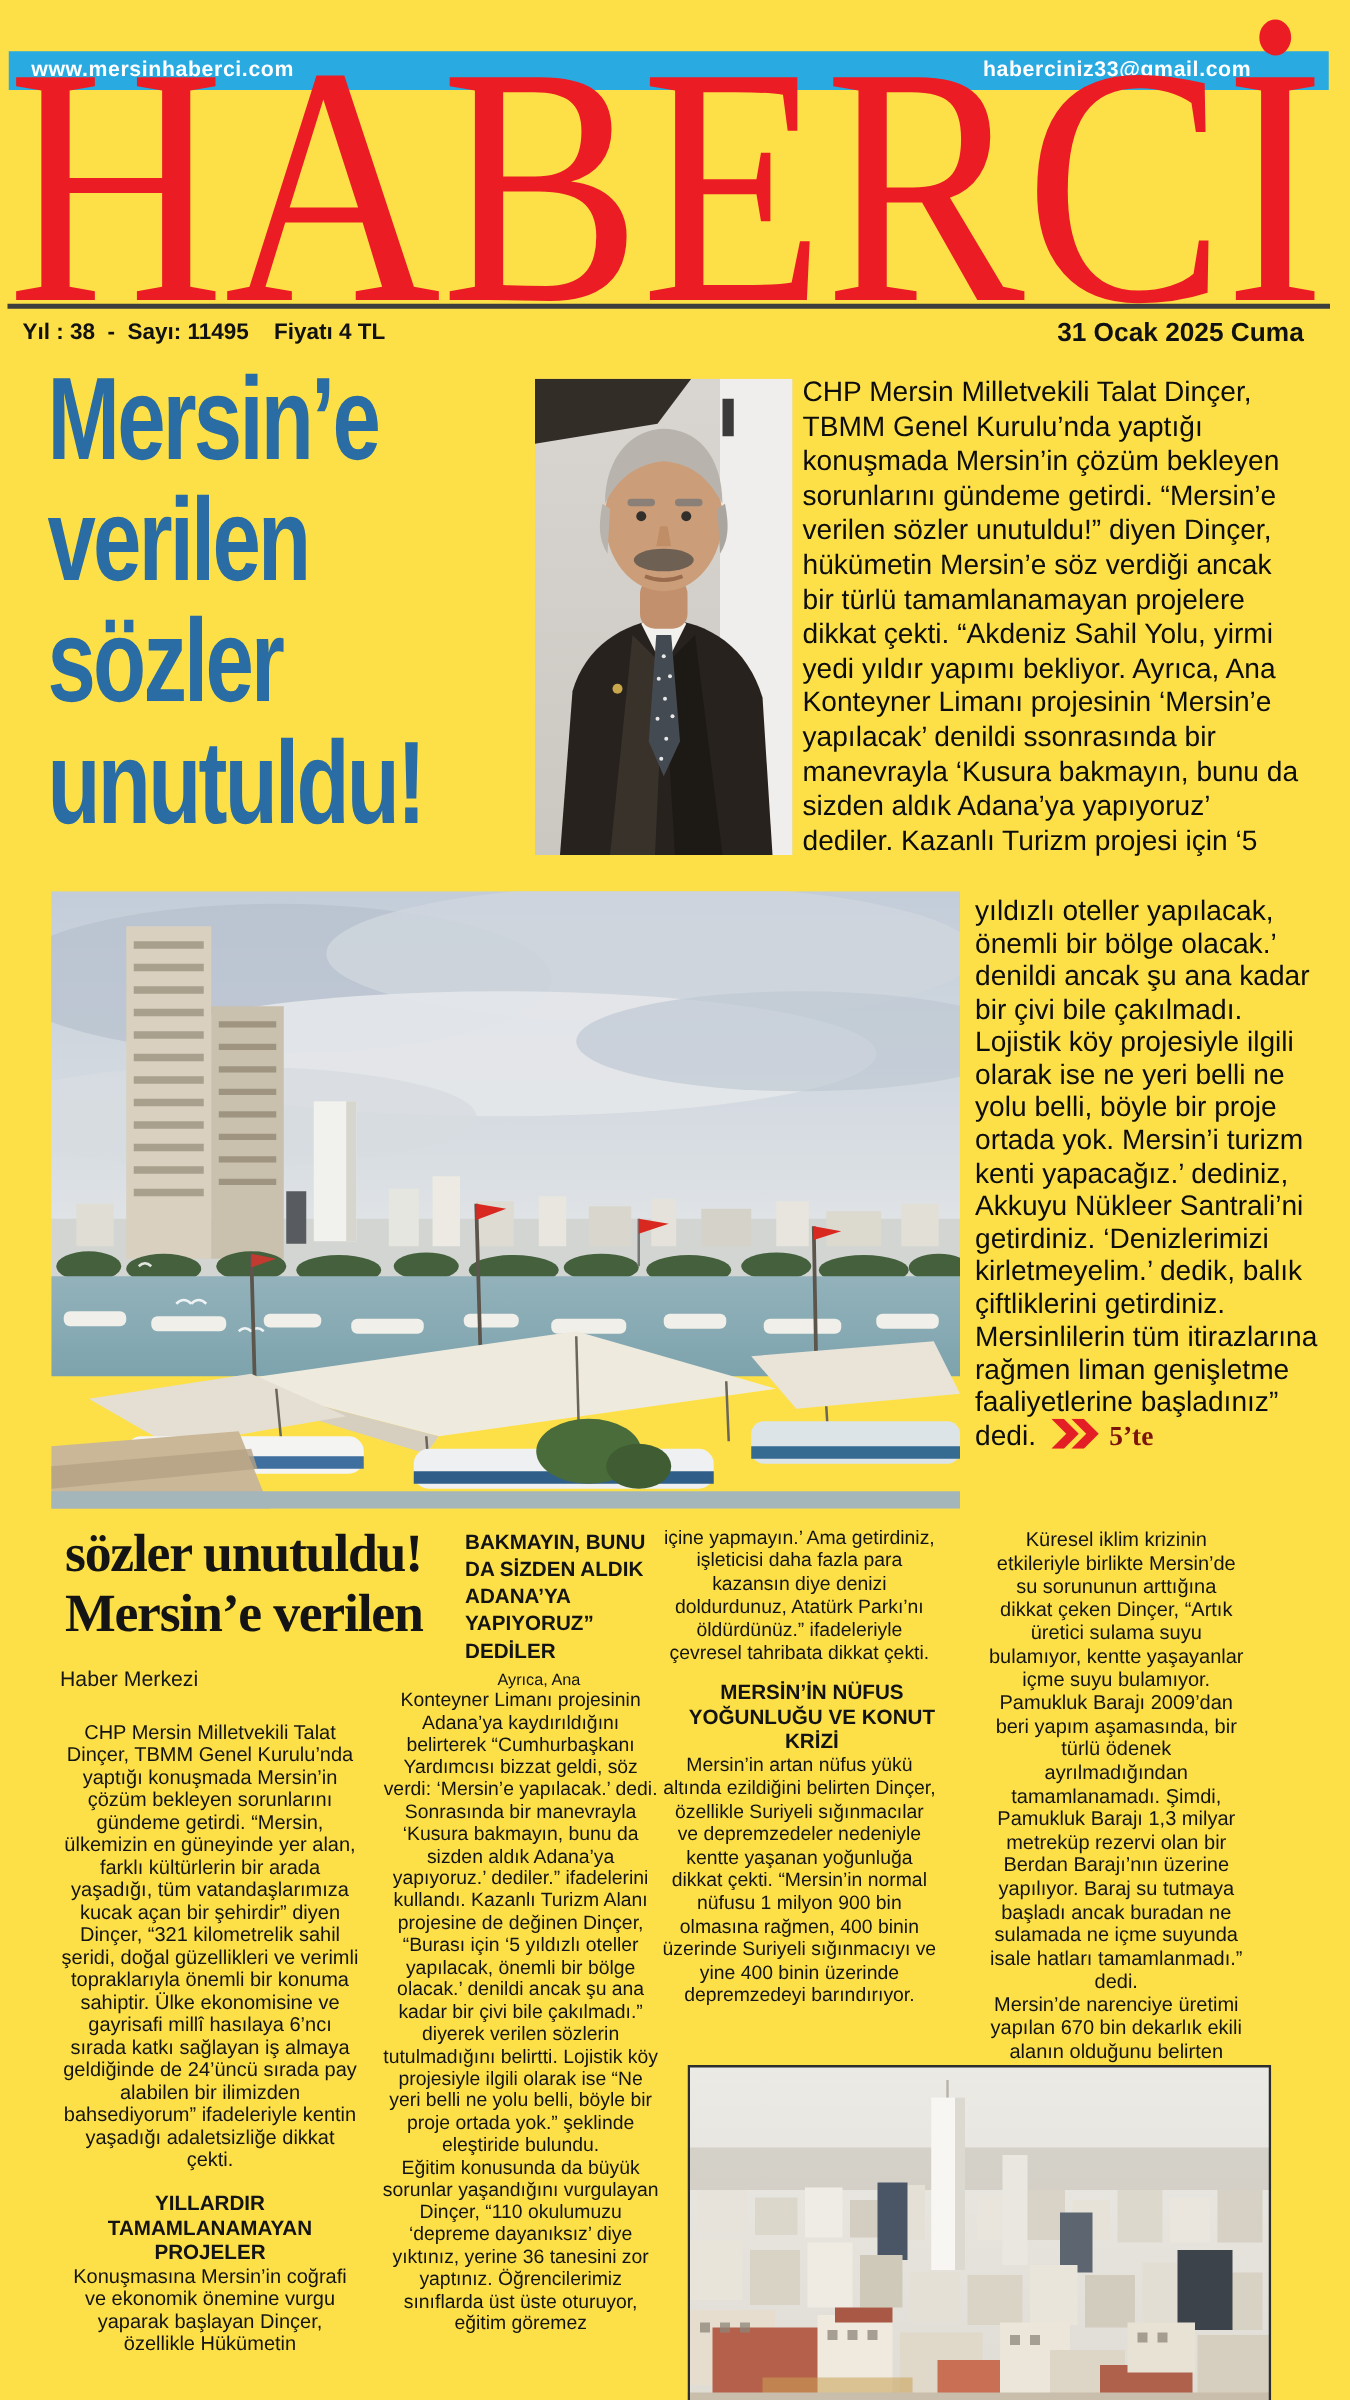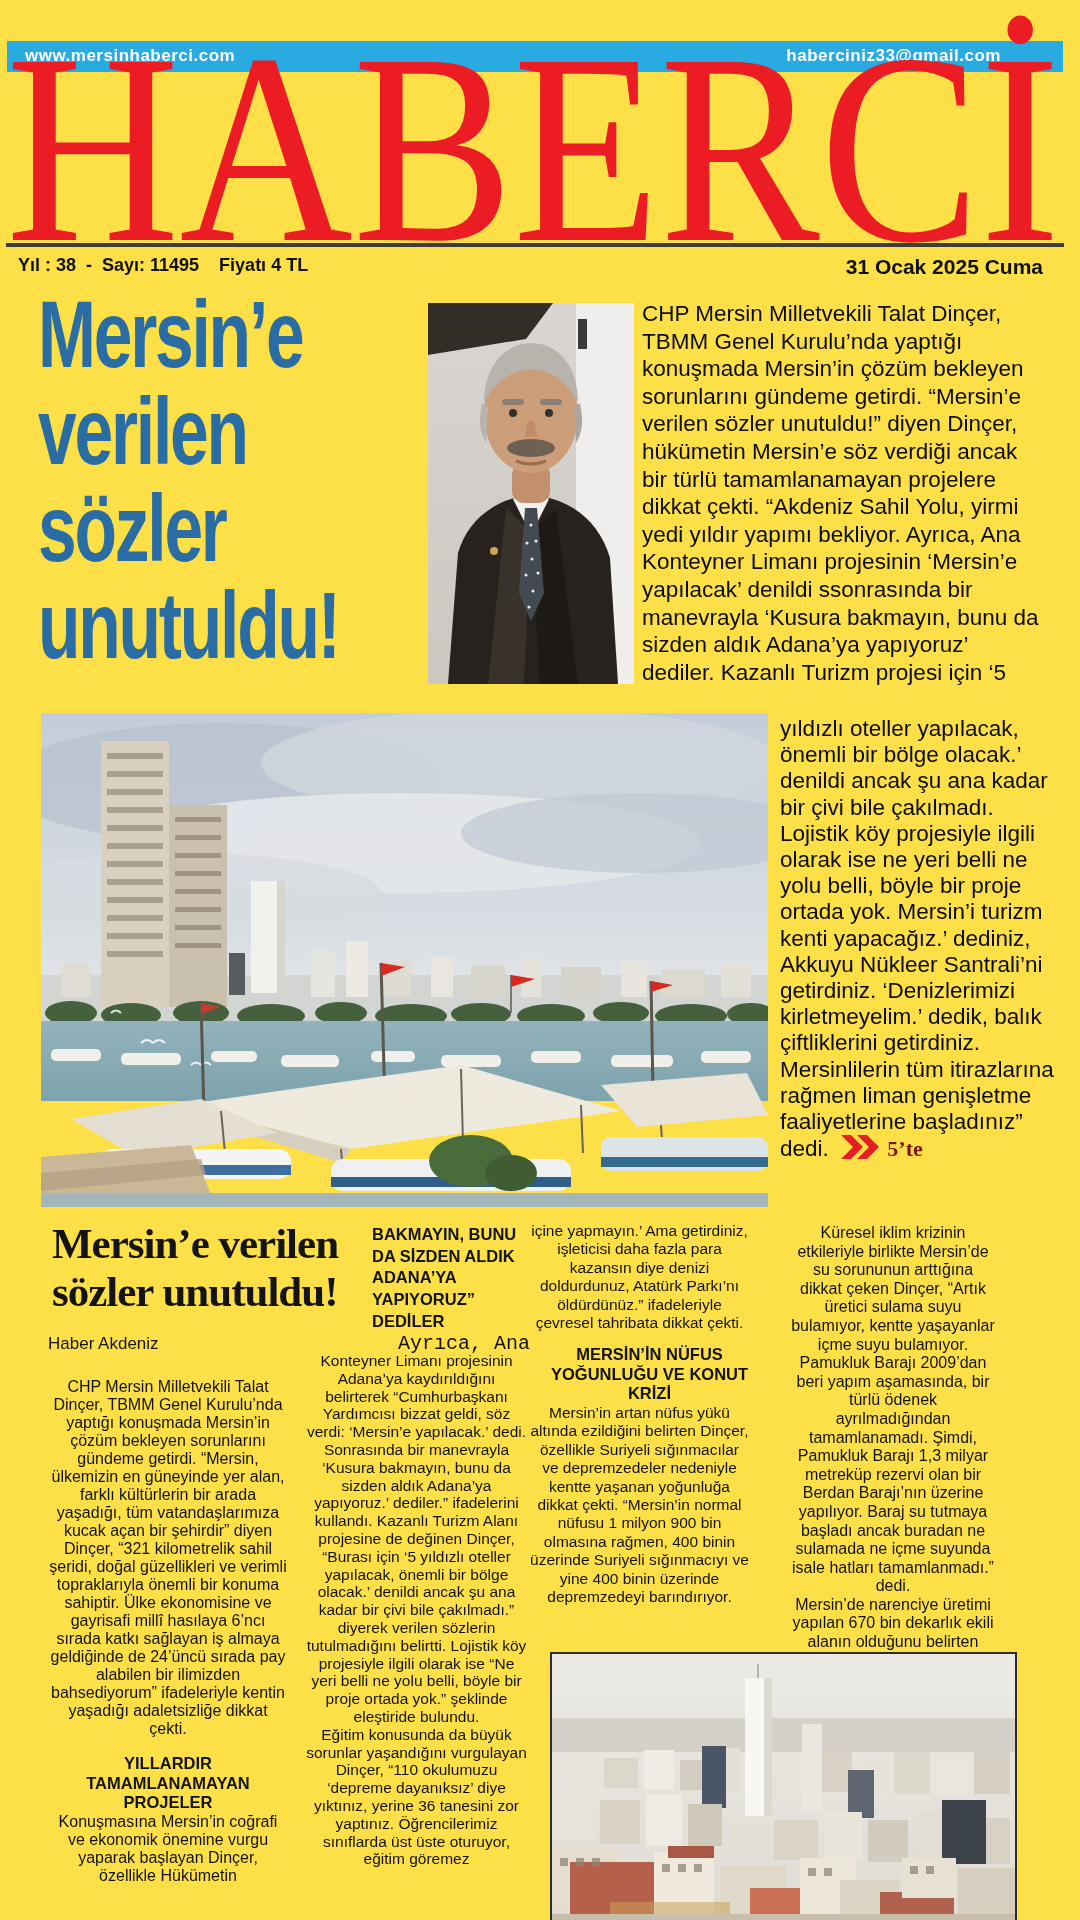--- a/index.html
+++ b/index.html
@@ -38,21 +38,21 @@
     position:absolute;left:52px;top:1220px;width:340px;
     font-family:"Liberation Serif", serif;font-weight:bold;font-size:43px;line-height:48px;
     letter-spacing:-1px;color:#141414;
   }
   .byline{position:absolute;left:48px;top:1334px;font-size:17px;color:#161616;}
   .bodycol{position:absolute;color:#131313;}
   .bodycol p{margin:0;text-align:center;}
   .col1{left:48px;top:1378px;width:240px;font-size:16px;line-height:18px;}
   .col1 .subhead{margin-top:16px;font-weight:bold;font-size:16.5px;line-height:19.5px;}
   .col2a{left:372px;top:1224px;width:160px;font-size:16.5px;line-height:21.7px;font-weight:bold;}
-  .col2a .leadin{font-weight:normal;font-size:20px;text-indent:26px;font-family:Liberation Mono, monospace;}
+  .col2a .leadin{font-weight:normal;font-size:13px;text-indent:26px;}
   .col2b{left:305px;top:1352px;width:223px;font-size:15.5px;line-height:17.8px;}
   .col3{left:530px;top:1222px;width:219px;font-size:15.5px;line-height:18.4px;}
   .col3 .subhead{margin-top:13px;font-weight:bold;font-size:16.5px;line-height:19.5px;margin-left:20px;}
   .col4{left:790px;top:1224px;width:206px;font-size:16px;line-height:18.6px;}
 </style>
 </head>
 <body>
 
 <div id="paper">
 
@@ -259,24 +259,24 @@
     <rect x="560" y="444" width="167" height="10" fill="#356a91"></rect>
     <ellipse cx="430" cy="448" rx="42" ry="26" fill="#4a6b3a"></ellipse>
     <ellipse cx="470" cy="460" rx="26" ry="18" fill="#3f5c33"></ellipse>
 
     <polygon points="0,444 150,432 175,494 0,494" fill="#c9b797"></polygon>
     <polygon points="0,460 160,446 165,462 0,478" fill="#b5a184" opacity=".8"></polygon>
     <rect x="0" y="480" width="727" height="14" fill="#a4b6ba"></rect>
   </svg>
 
   <div class="story-headline">
+    <div>sözler unutuldu!</div>
     <div>Mersin’e verilen</div>
-    <div>sözler unutuldu!</div>
-  </div>
-  <div class="byline">Haber Akdeniz</div>
+  </div>
+  <div class="byline">Haber Merkezi</div>
 
   <div class="bodycol col1">
     <p>CHP Mersin Milletvekili Talat Dinçer, TBMM Genel Kurulu’nda yaptığı konuşmada Mersin’in çözüm bekleyen sorunlarını gündeme getirdi. “Mersin, ülkemizin en güneyinde yer alan, farklı kültürlerin bir arada yaşadığı, tüm vatandaşlarımıza kucak açan bir şehirdir” diyen Dinçer, “321 kilometrelik sahil şeridi, doğal güzellikleri ve verimli topraklarıyla önemli bir konuma sahiptir. Ülke ekonomisine ve gayrisafi millî hasılaya 6’ncı sırada katkı sağlayan iş almaya geldiğinde de 24’üncü sırada pay alabilen bir ilimizden bahsediyorum” ifadeleriyle kentin yaşadığı adaletsizliğe dikkat çekti.</p>
     <p class="subhead">YILLARDIR TAMAMLANAMAYAN PROJELER</p>
     <p>Konuşmasına Mersin’in coğrafi ve ekonomik önemine vurgu yaparak başlayan Dinçer, özellikle Hükümetin</p>
   </div>
 
   <div class="bodycol col2a">
     <div>BAKMAYIN, BUNU DA SİZDEN ALDIK ADANA’YA YAPIYORUZ” DEDİLER</div>
     <div class="leadin">Ayrıca, Ana</div>

